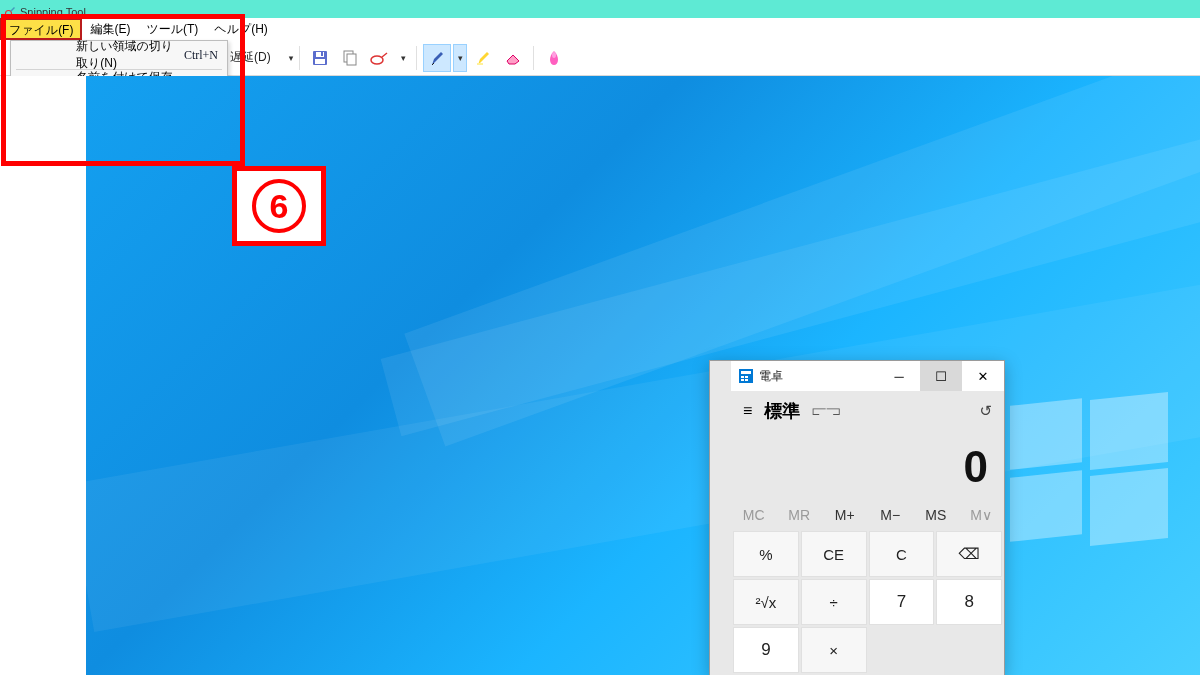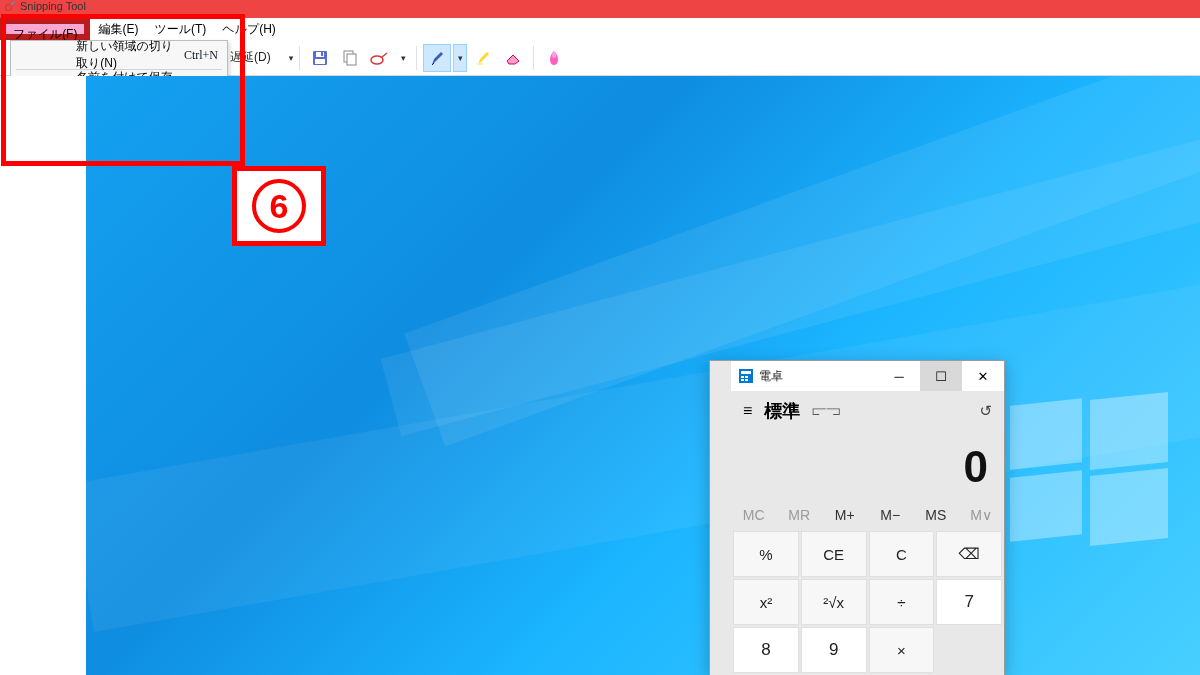--- a/index.html
+++ b/index.html
@@ -1,24 +1,24 @@
 <!DOCTYPE html>
 <html><head>
 <meta charset="utf-8">
 <style>
   * { box-sizing: border-box; margin: 0; padding: 0; font-family: "Yu Gothic UI", "Meiryo", sans-serif; }
   body { width: 1200px; height: 675px; background: #f0f0f0; position: relative; overflow: hidden; }
 
   
   .snip-window { position: absolute; top: 0; left: 0; width: 1200px; background: #fff; }
-  .title-bar { height: 18px; display: flex; align-items: flex-start; padding-left: 4px; font-size: 11px; color: #333; background: #ef4444; }
+  .title-bar { height: 18px; display: flex; align-items: flex-end; padding-left: 4px; font-size: 11px; color: #333; background: #5eead4; }
   .title-bar .app-icon { width: 12px; height: 12px; margin-right: 4px; display:inline-block; }
   .menu-bar { height: 22px; display: flex; align-items: stretch; background: #fff; font-size: 12px; border-bottom: 0; }
   .menu-item { padding: 3px 8px; cursor: default; }
-  .menu-item.active { background: #f9a8d4; border: 6px solid #b91c1c; padding: 2px 7px; }
+  .menu-item.active { background: #fde047; border: 2px solid #b91c1c; padding: 2px 7px; }
   .toolbar { height: 36px; display: flex; align-items: center; padding-left: 230px; gap: 2px; border-bottom: 1px solid #d9d9d9; background:#fff;}
   .tool-sep { width: 1px; height: 24px; background: #e0e0e0; margin: 0 4px; }
   .tool-btn { width: 28px; height: 28px; display: flex; align-items: center; justify-content: center; border: 1px solid transparent; }
   .tool-btn.active { background: #cde8ff; border: 1px solid #99d1ff; }
   .tool-btn.dd { width: 14px; }
   .tool-label { font-size: 12px; color: #222; margin-right:16px;}
   .drop-arrow { font-size:9px; color:#333; }
 
   
   .dropdown { position: absolute; top: 40px; left: 10px; width: 218px; background: #f7f7f7; border: 1px solid #bdbdbd; box-shadow: 2px 2px 4px rgba(0,0,0,0.15); font-size: 12px; padding: 3px; }
@@ -211,21 +211,20 @@
         <div class="en">M−</div>
         <div class="en">MS</div>
         <div>M∨</div>
       </div>
       <div class="calc-grid">
         <div class="calc-btn">%</div>
         <div class="calc-btn">CE</div>
         <div class="calc-btn">C</div>
         <div class="calc-btn">⌫</div>
 
-        <div class="calc-btn">x²</div>
         <div class="calc-btn">²√x</div>
         <div class="calc-btn">÷</div>
 
         <div class="calc-btn num">7</div>
         <div class="calc-btn num">8</div>
         <div class="calc-btn num">9</div>
         <div class="calc-btn">×</div>
 
       </div>
     </div>

